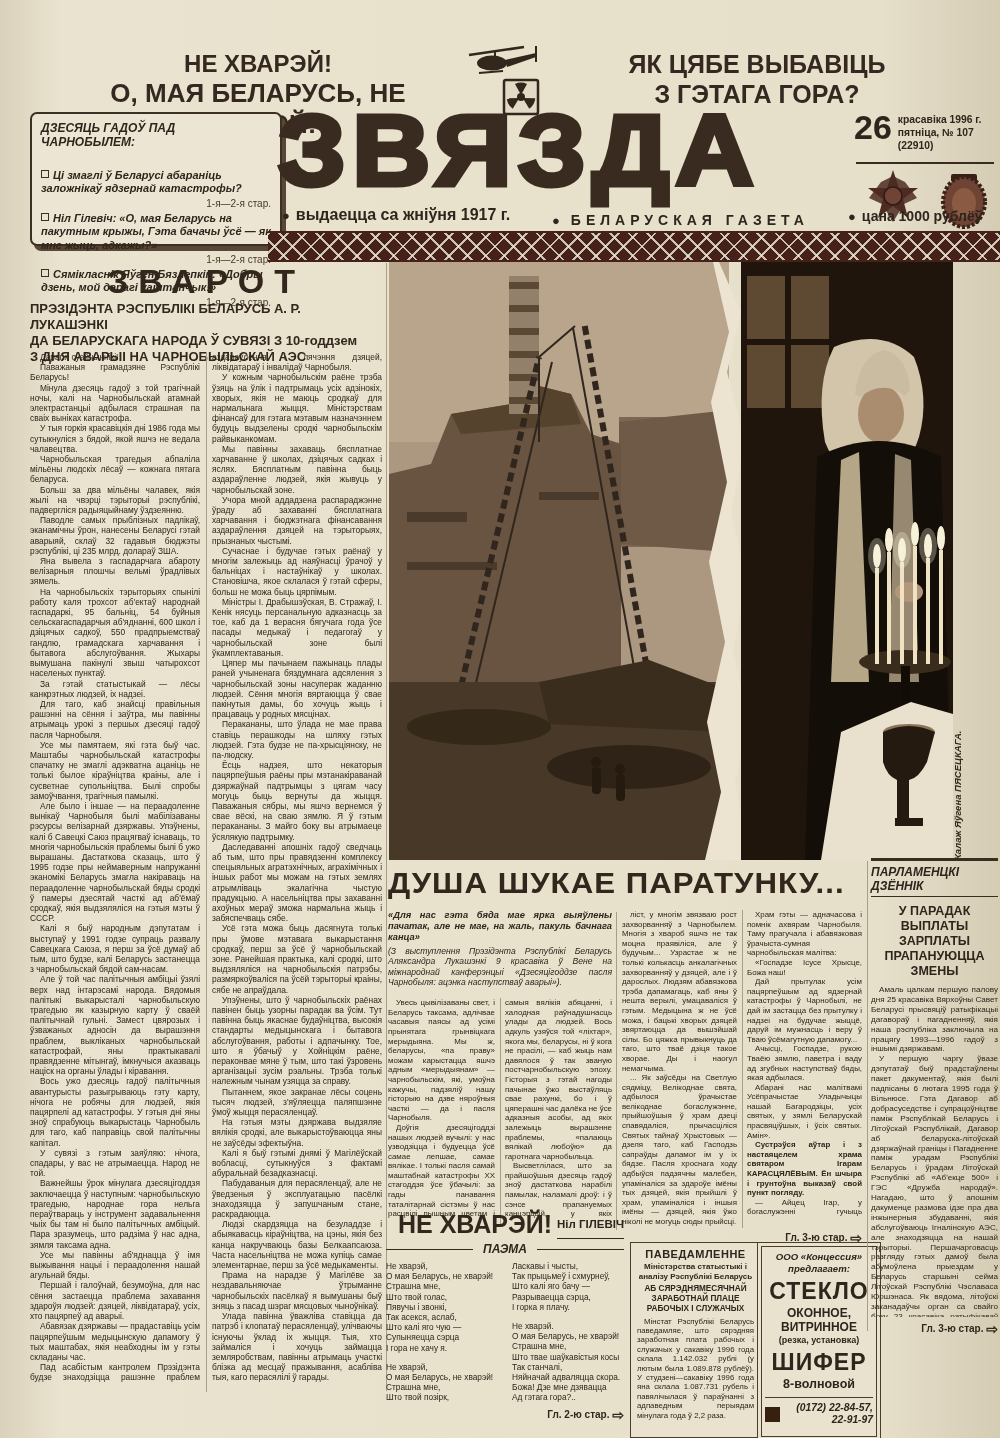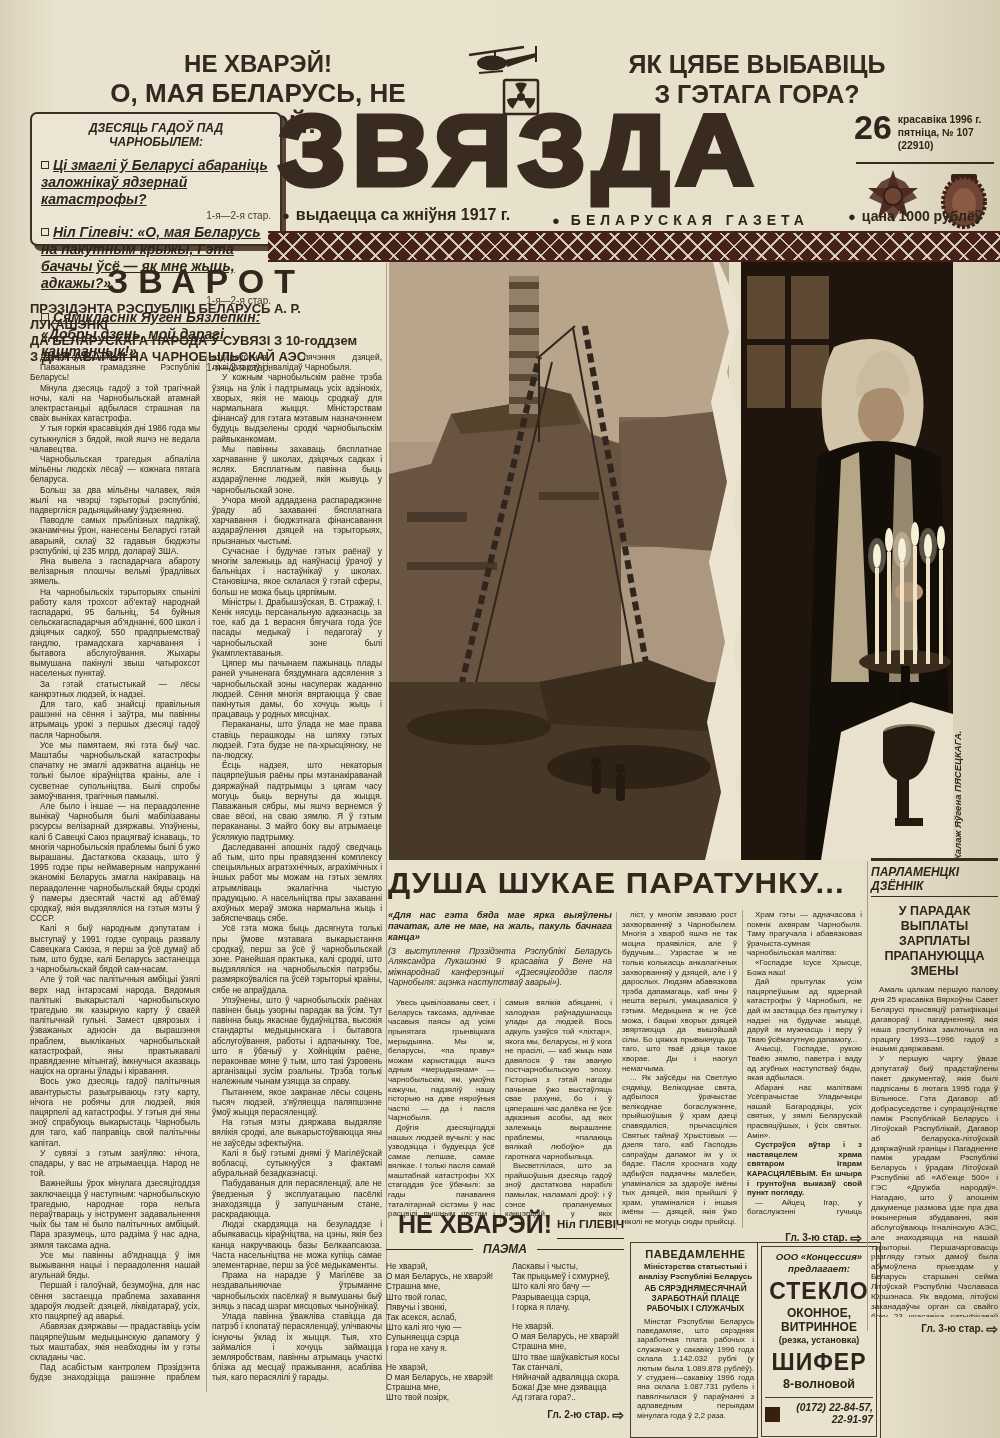--- a/index.html
+++ b/index.html
@@ -8,22 +8,22 @@
     font-family:"Liberation Sans",sans-serif;color:#2f251c;}
   .abs{position:absolute;}
   
   .hl{font-weight:bold;color:#352821;text-align:center;line-height:1.18;}
   #hlL{left:52px;top:50px;width:412px;font-size:24px;}
   #hlL .l2{font-size:26px;}
   #hlR{left:592px;top:50px;width:330px;font-size:25px;}
   
   #ibox{left:30px;top:112px;width:230px;height:118px;border:2px solid #3d2f23;border-radius:7px;
     background:#ece5d3;box-shadow:4px 5px 0 #584636;padding:7px 9px 5px 9px;}
-  #ibox .t{font-size:12px;font-weight:bold;font-style:italic;margin-bottom:8px;text-align:center;}
-  .ib-item{font-size:14px;font-weight:bold;font-style:italic;line-height:1.22;margin-bottom:2px;text-decoration:underline;}
+  #ibox .t{font-size:12px;font-weight:bold;font-style:italic;margin-bottom:20px;}
+  .ib-item{font-size:11px;font-weight:bold;font-style:italic;line-height:1.22;margin-bottom:2px;}
   .ib-item .sq{display:inline-block;width:6px;height:6px;border:1.2px solid #3d2f23;margin-right:4px;vertical-align:1px;}
   .ib-ref{font-size:10px;font-weight:normal;font-style:normal;text-align:right;margin-bottom:3px;color:#46392c;}
   
   #mast{left:278px;top:94px;width:560px;font-size:100px;font-weight:bold;color:#3a2b21;
     -webkit-text-stroke:5px #3a2b21;letter-spacing:6px;line-height:112px;transform:scaleX(1.08);transform-origin:left top;white-space:nowrap;}
   #dateblk{left:854px;top:110px;width:142px;}
   #dday{font-size:34px;font-weight:bold;float:left;margin-right:6px;line-height:34px;}
   .dlines{font-size:10.3px;font-weight:bold;line-height:13px;display:block;padding-top:3px;}
   #mastrule{left:856px;top:162px;width:138px;border-top:2px solid #3a2b21;}
   #medals{left:858px;top:168px;}

